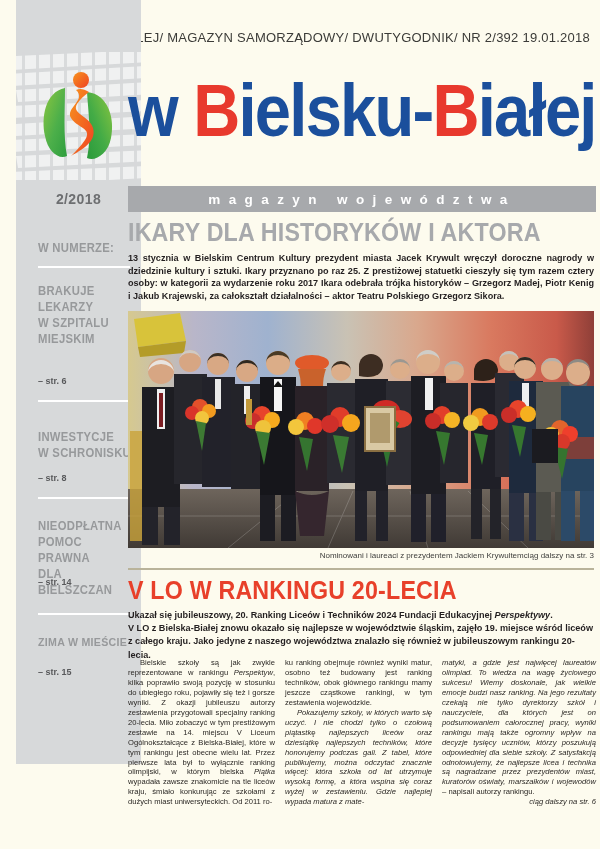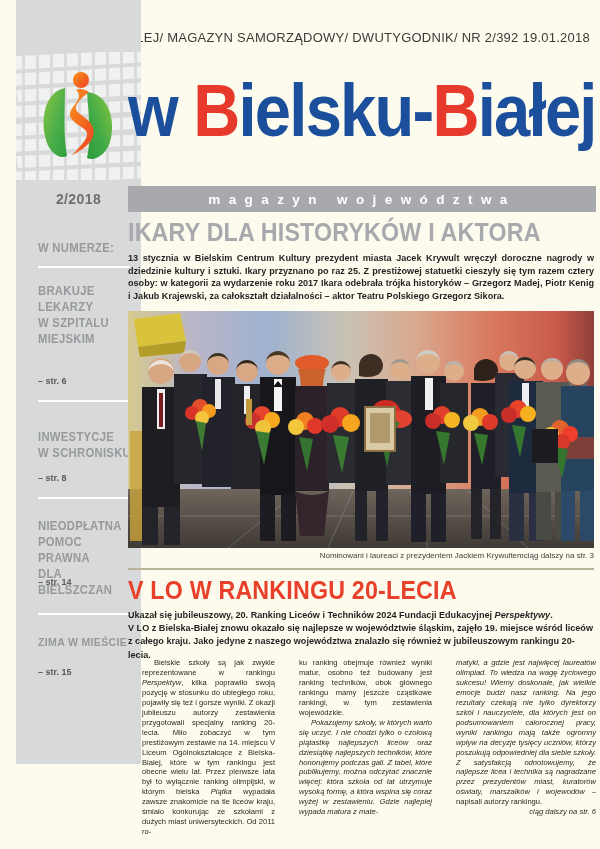--- a/index.html
+++ b/index.html
@@ -189,21 +189,21 @@
     display: flex;
     gap: 10px;
   }
   .col {
     width: 149px;
     font-size: 7.6px;
     line-height: 9.95px;
     color: #2a2724;
     text-align: justify;
   }
-  .col p { text-indent: 12px; margin-left: 14px; }
+  .col p { text-indent: 12px; }
   .col p.noind { text-indent: 0; }
   .col .ital { font-style: italic; }
   .col i { font-style: italic; }
   .jump {
     display: block;
     text-align: right;
     font-style: italic;
   }
   .col3 { width: 156px; }
 </style>

